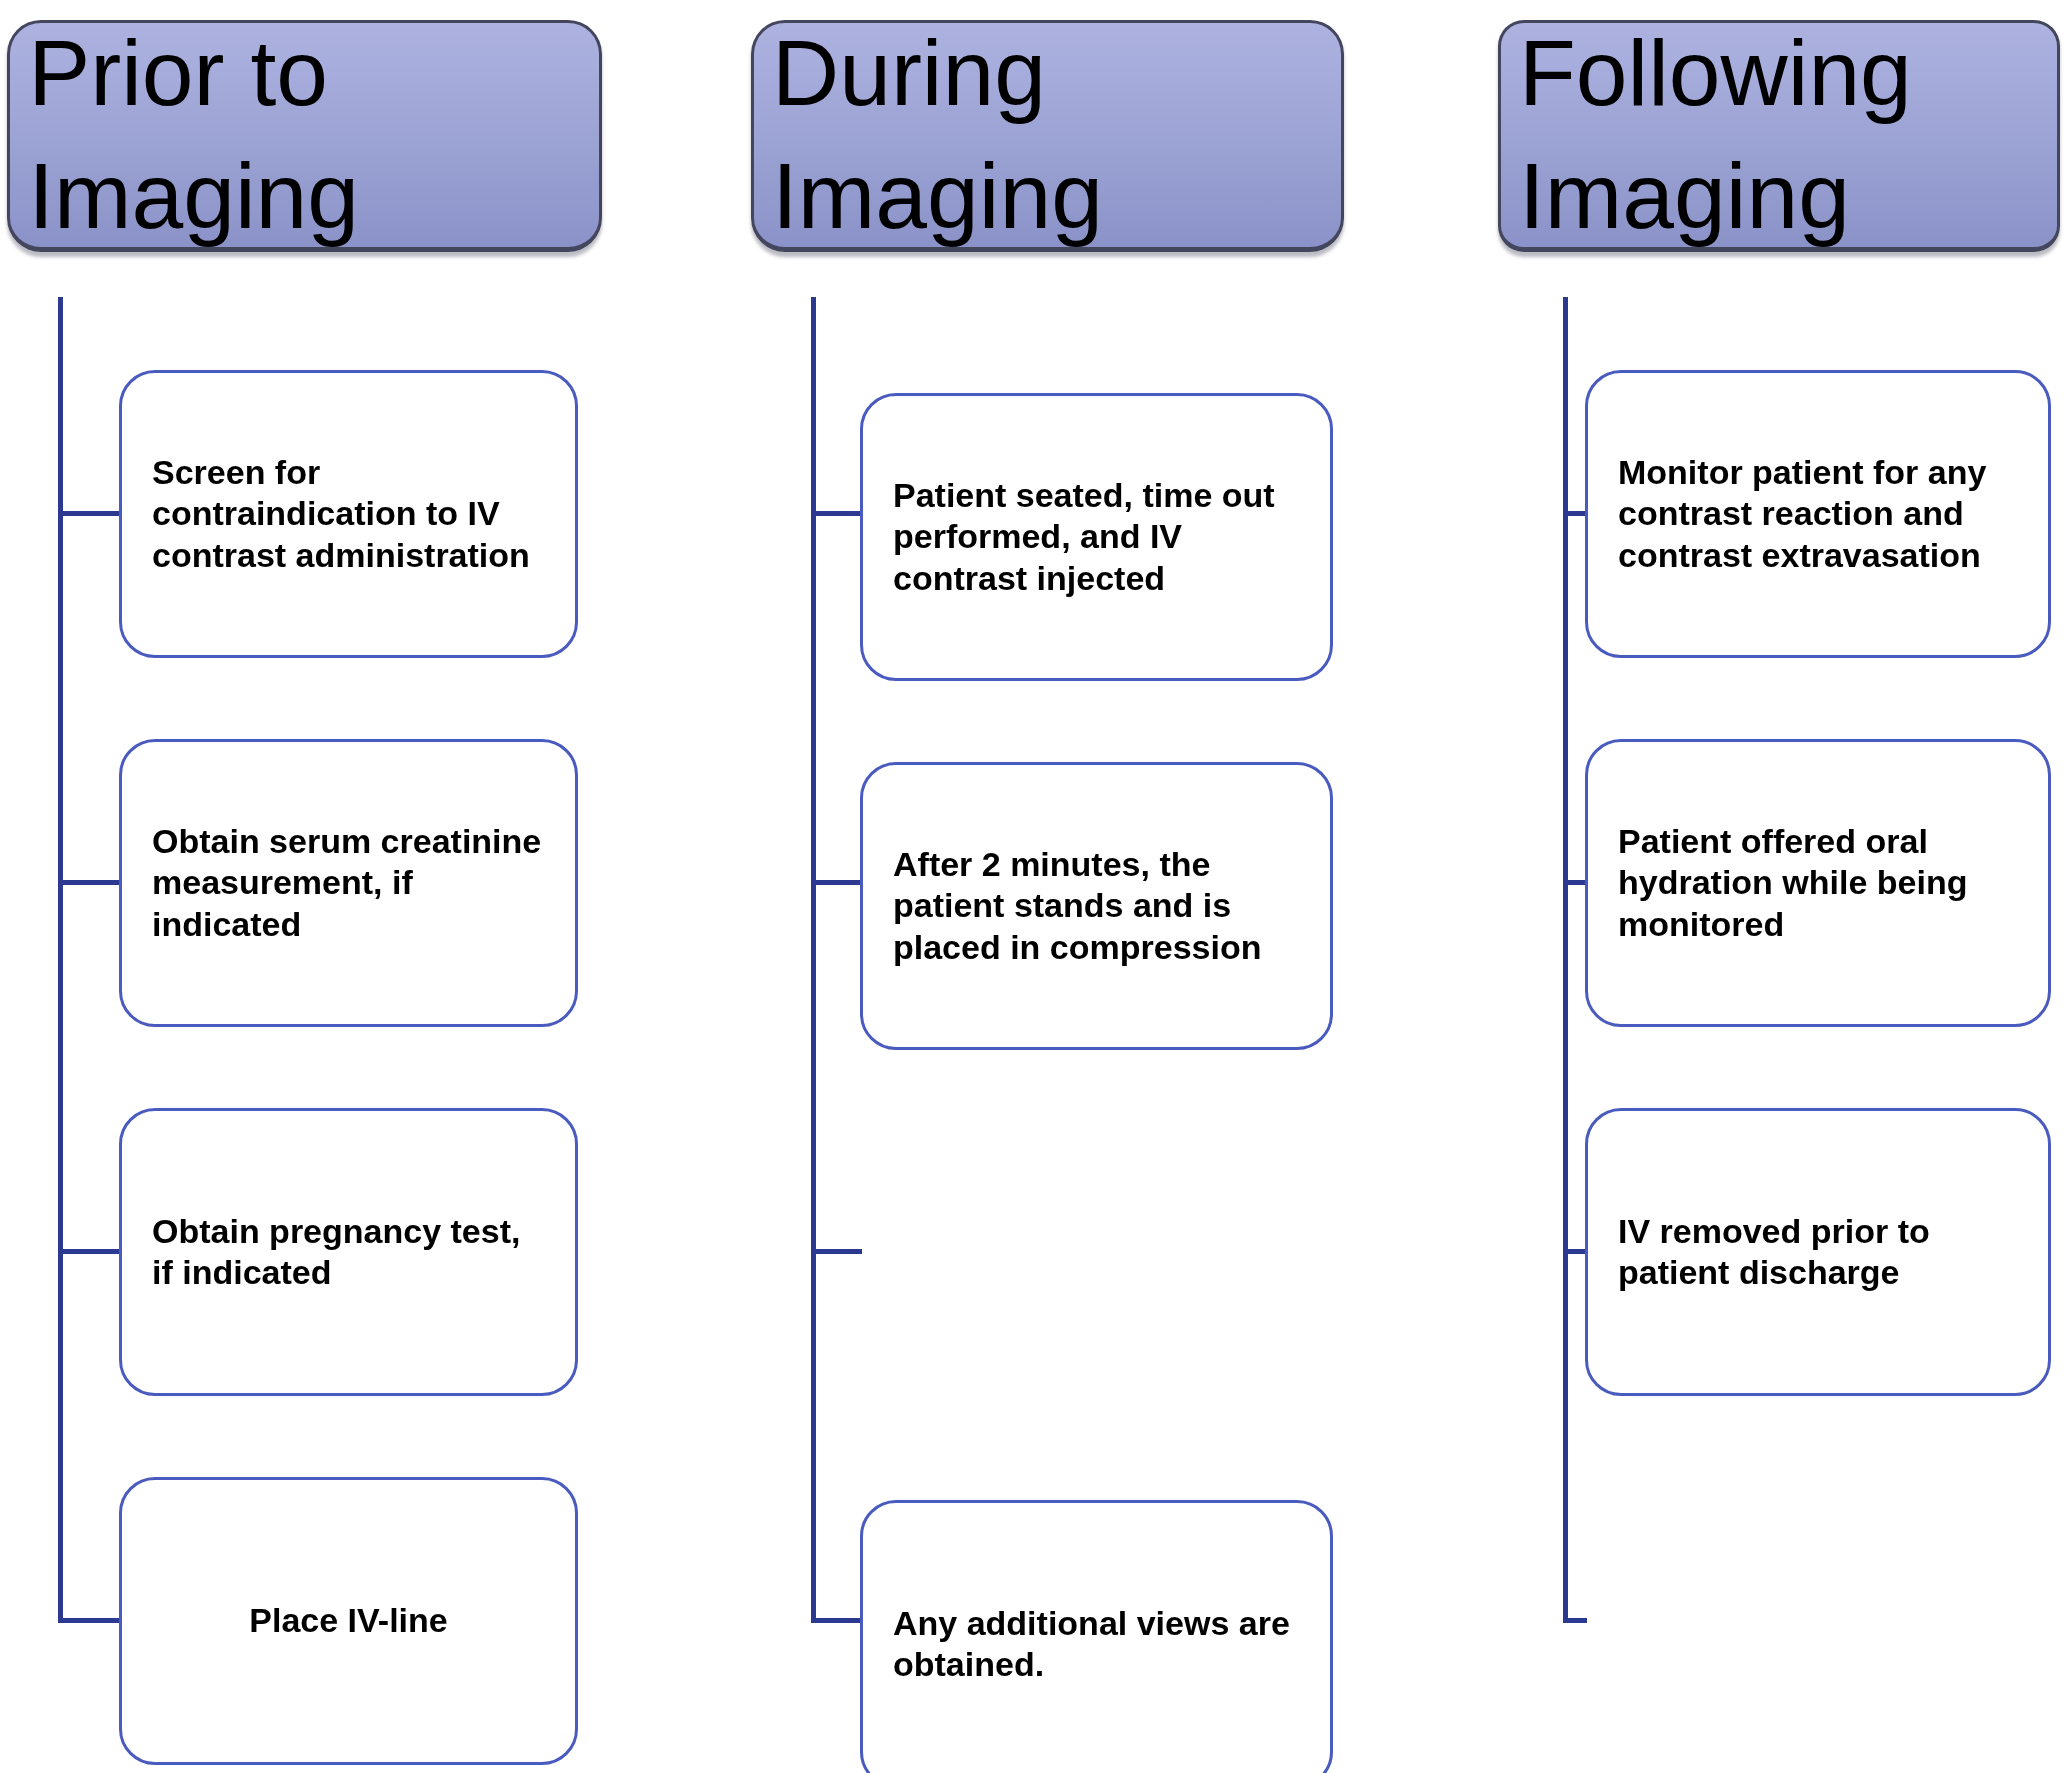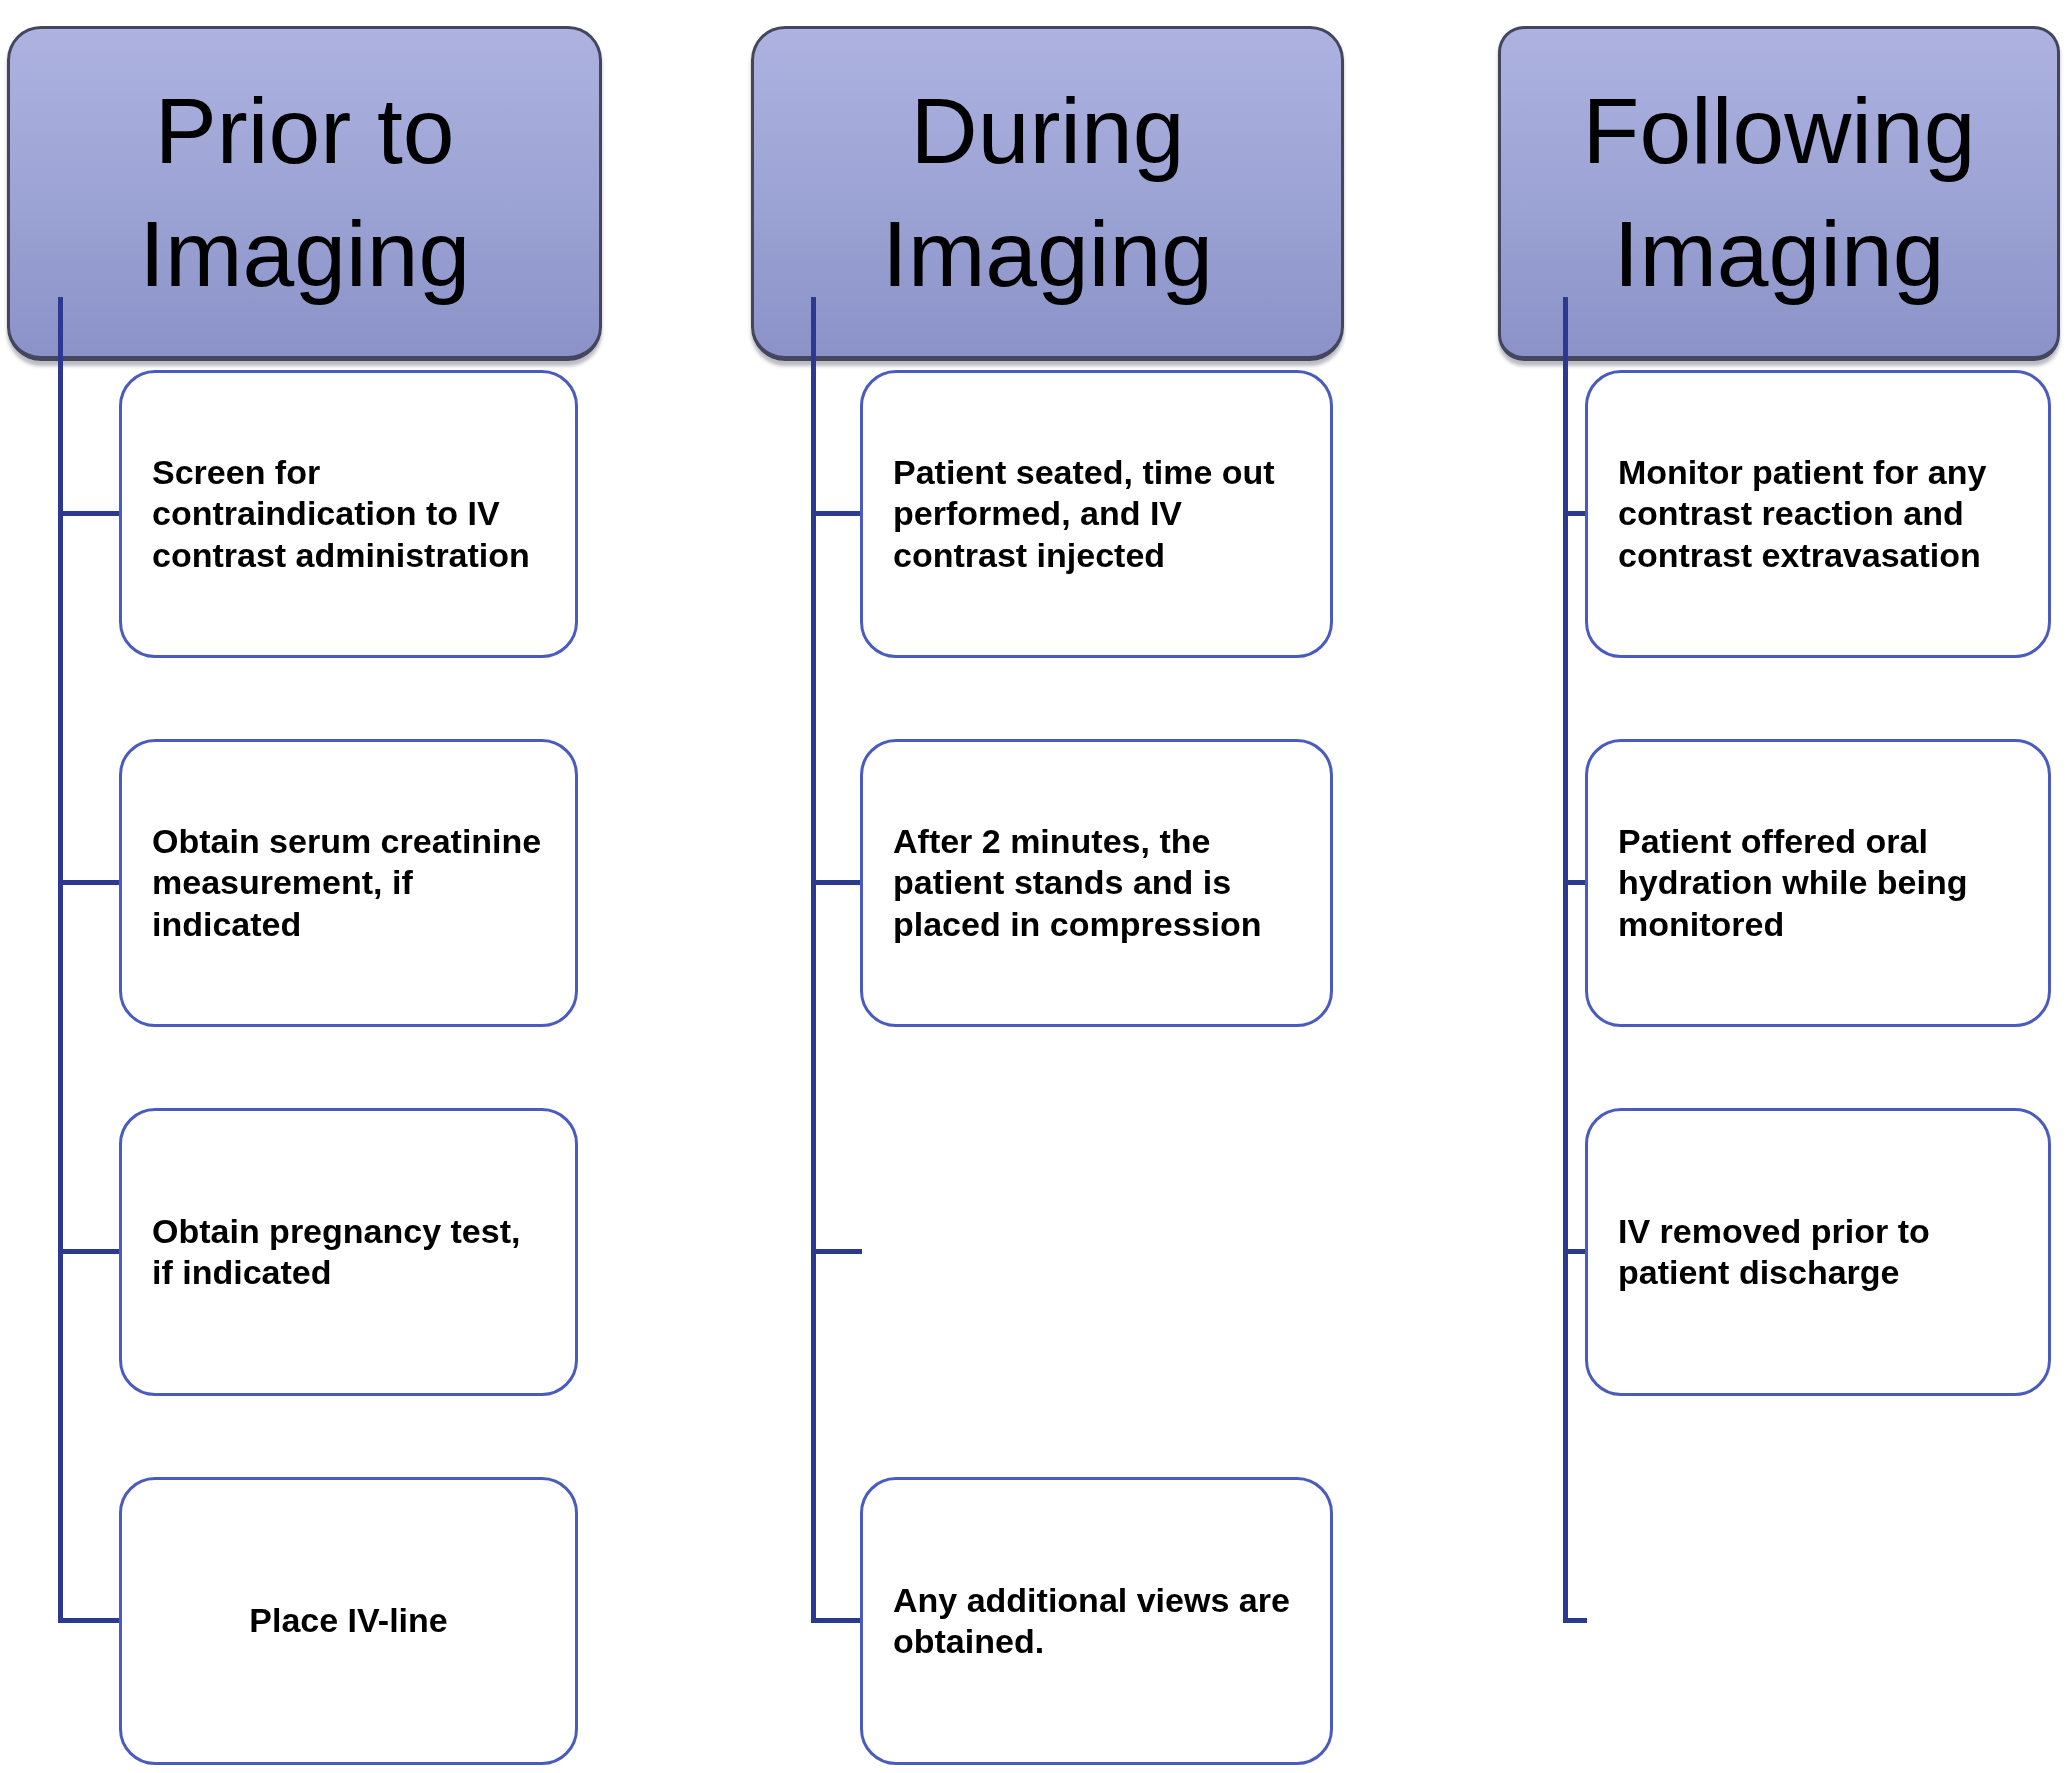--- a/index.html
+++ b/index.html
@@ -9,32 +9,31 @@
     height: 1773px;
     background: #ffffff;
     font-family: "Liberation Sans", sans-serif;
     color: #000;
     overflow: hidden;
   }
 
   
   .phase-header {
     position: absolute;
-    top: 26px;
-    height: 335px;
+    top: 20px;
+    height: 232px;
     box-sizing: border-box;
     border: 3.6px solid #44465e;
     border-bottom-width: 5.4px;
     border-radius: 34px;
     background: linear-gradient(180deg, #adb2e0 0%, #9ba3d4 55%, #8a92c8 100%);
     box-shadow: 0 4.5px 3.6px rgba(60,60,85,0.35);
     display: flex;
     align-items: center;
     justify-content: center;
-    text-align: center;
     font-size: 93px;
     line-height: 1.32;
     font-weight: 400;
     padding: 0 18px;
   }
   .hdr-c1 { left: 7.2px;    width: 595px; }
   .hdr-c2 { left: 751px;  width: 593px; }
   .hdr-c3 { left: 1498px; width: 562px; border-radius: 26px; }
 
   
@@ -48,21 +47,21 @@
     display: flex;
     align-items: center;
     justify-content: center;
     text-align: left;
     font-size: 34px;
     font-weight: 600;
     line-height: 1.22;
     padding: 12.5px 30px;
   }
   .box-c1 { left: 119px;  width: 459px; }
-  .box-c2 { left: 860px;  width: 473px; }
+  .box-c2 { left: 860px;  width: 473px; margin-top: 23px; }
   .box-c3 { left: 1585px; width: 466px; }
   .row-1 { top: 370px; }
   .row-2 { top: 739px; }
   .row-3 { top: 1108px; }
   .row-4 { top: 1477px; }
 
   
   .vline, .hline { position: absolute; background: #2b3990; }
   .vline { width: 5.4px; top: 297px; height: 1325px; }
   .vline-c1 { left: 58px; }

